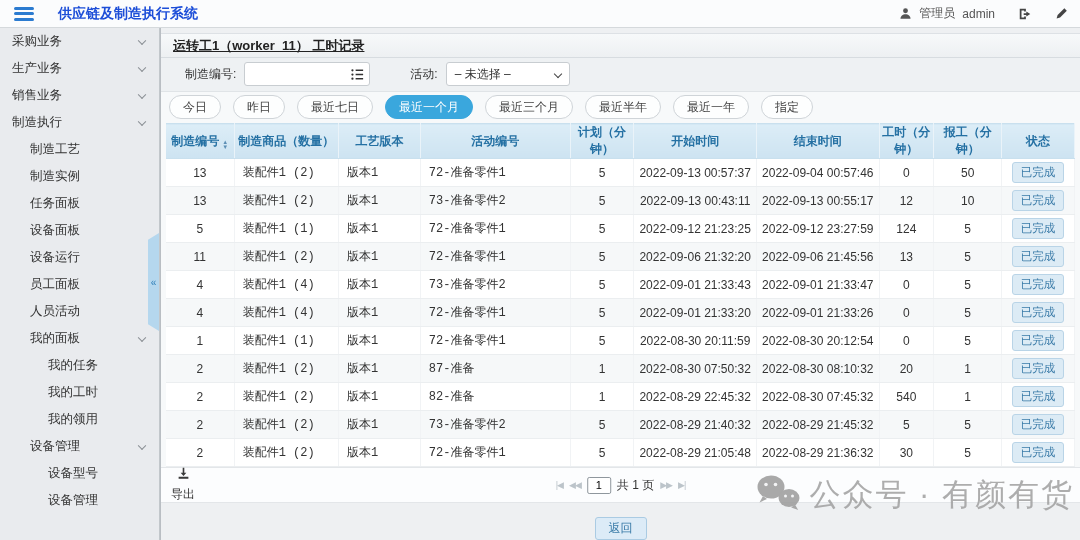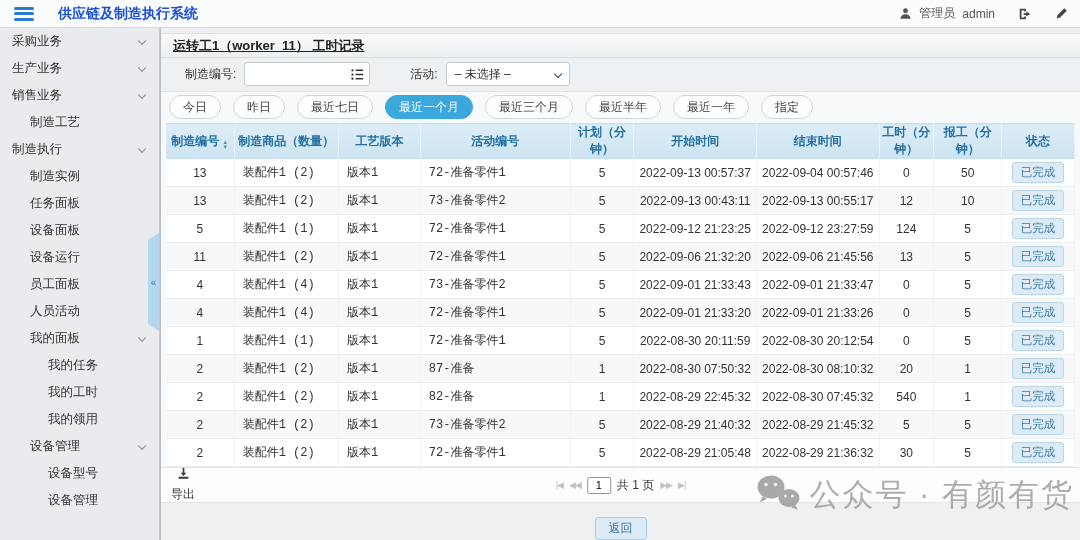--- a/index.html
+++ b/index.html
@@ -95,22 +95,22 @@
             <path d="M2 14l1.2-4.2 8.3-8.3 3 3-8.3 8.3z"></path>
           </svg>
       </span>
     </div>
   </header>
 
   <aside class="sidebar">
     <div class="nav lv0"><span>采购业务</span><i class="chev"></i></div>
     <div class="nav lv0"><span>生产业务</span><i class="chev"></i></div>
     <div class="nav lv0"><span>销售业务</span><i class="chev"></i></div>
+    <div class="nav lv0"><span>制造执行</span><i class="chev"></i></div>
     <div class="nav lv1"><span>制造工艺</span></div>
-    <div class="nav lv0"><span>制造执行</span><i class="chev"></i></div>
     <div class="nav lv1"><span>制造实例</span></div>
     <div class="nav lv1"><span>任务面板</span></div>
     <div class="nav lv1"><span>设备面板</span></div>
     <div class="nav lv1"><span>设备运行</span></div>
     <div class="nav lv1"><span>员工面板</span></div>
     <div class="nav lv1"><span>人员活动</span></div>
     <div class="nav lv1"><span>我的面板</span><i class="chev"></i></div>
     <div class="nav lv2"><span>我的任务</span></div>
     <div class="nav lv2"><span>我的工时</span></div>
     <div class="nav lv2"><span>我的领用</span></div>

